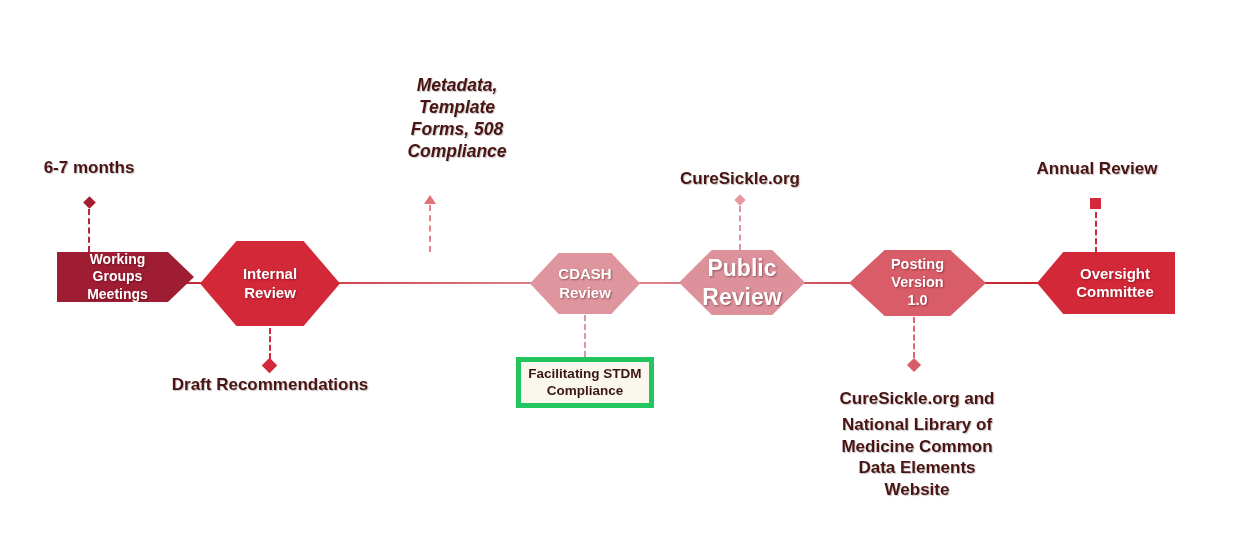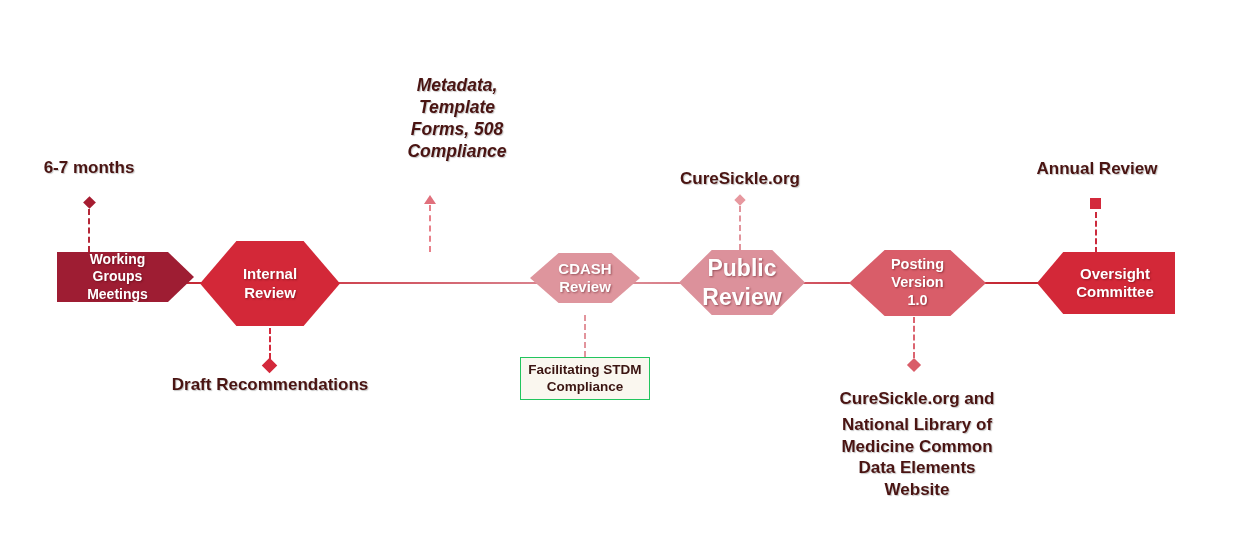--- a/index.html
+++ b/index.html
@@ -18,21 +18,21 @@
     color:#ffffff;font-weight:bold;text-align:center;
     text-shadow:1px 1px 2px rgba(70,0,12,0.45);
   }
   .stage-label{white-space:pre-line;line-height:1.22;}
   .shape-arrow-right{clip-path:polygon(0 0,81% 0,100% 50%,81% 100%,0 100%);padding-right:16px;}
   .shape-arrow-left{clip-path:polygon(19% 0,100% 0,100% 100%,19% 100%,0 50%);padding-left:18px;}
   .shape-hex{clip-path:polygon(26% 0,74% 0,100% 50%,74% 100%,26% 100%,0 50%);}
   #stage-0{left:29px;top:252px;width:121px;height:50px;font-size:14px;margin-left:28px;}
   #stage-1{left:200px;top:241px;width:140px;height:85px;font-size:15px;}
   #stage-2{left:377px;top:256px;width:105px;height:56px;font-size:14.5px;}
-  #stage-3{left:530px;top:253px;width:110px;height:50px;font-size:15px;}
+  #stage-3{left:530px;top:253px;width:110px;height:61px;font-size:15px;}
   #stage-4{left:679px;top:250px;width:126px;height:65px;font-size:23px;}
   #stage-5{left:849px;top:250px;width:137px;height:66px;font-size:14.5px;line-height:1.15;}
   #stage-6{left:1037px;top:252px;width:120px;height:62px;font-size:15px;}
   
   .vdash{position:absolute;width:0;z-index:2;border-left:2px dashed #C53945;}
   #dash-months{left:88px;top:209px;height:43px;border-color:#B52838;}
   #dash-draft{left:269px;top:328px;height:31px;border-color:#D3293B;}
   #dash-curation{left:429px;top:205px;height:47px;border-color:#E8808A;}
   #dash-stdm{left:584px;top:315px;height:42px;border-color:#E2949C;}
   #dash-public{left:739px;top:206px;height:44px;border-color:#E2949C;}
@@ -62,21 +62,21 @@
   #note-metadata{left:430px;top:74px;font-style:italic;font-size:17.5px;line-height:22px;margin-left:27px;}
   #note-curesickle{left:740px;top:148px;margin-top:20px;}
   #note-annual{left:1097px;top:158px;}
   #note-draft{left:270px;top:374px;}
   #note-posting1{left:917px;top:388px;}
   #note-posting2{left:917px;top:414px;}
   
   .boxed-note{
     position:absolute;z-index:4;transform:translateX(-50%);
     left:585px;top:357px;width:128px;padding:3px 0 4px 0;
-    background:#FAF7EF;border:1px solid #22c55e;
+    background:#FAF7EF;border:5px solid #22c55e;
     color:#3B1512;font-weight:bold;font-size:13.5px;line-height:17px;
     text-align:center;white-space:pre-line;
   }
 </style>
 </head>
 <body>
 
 <div class="canvas">
 
   <div class="main-line"></div>

